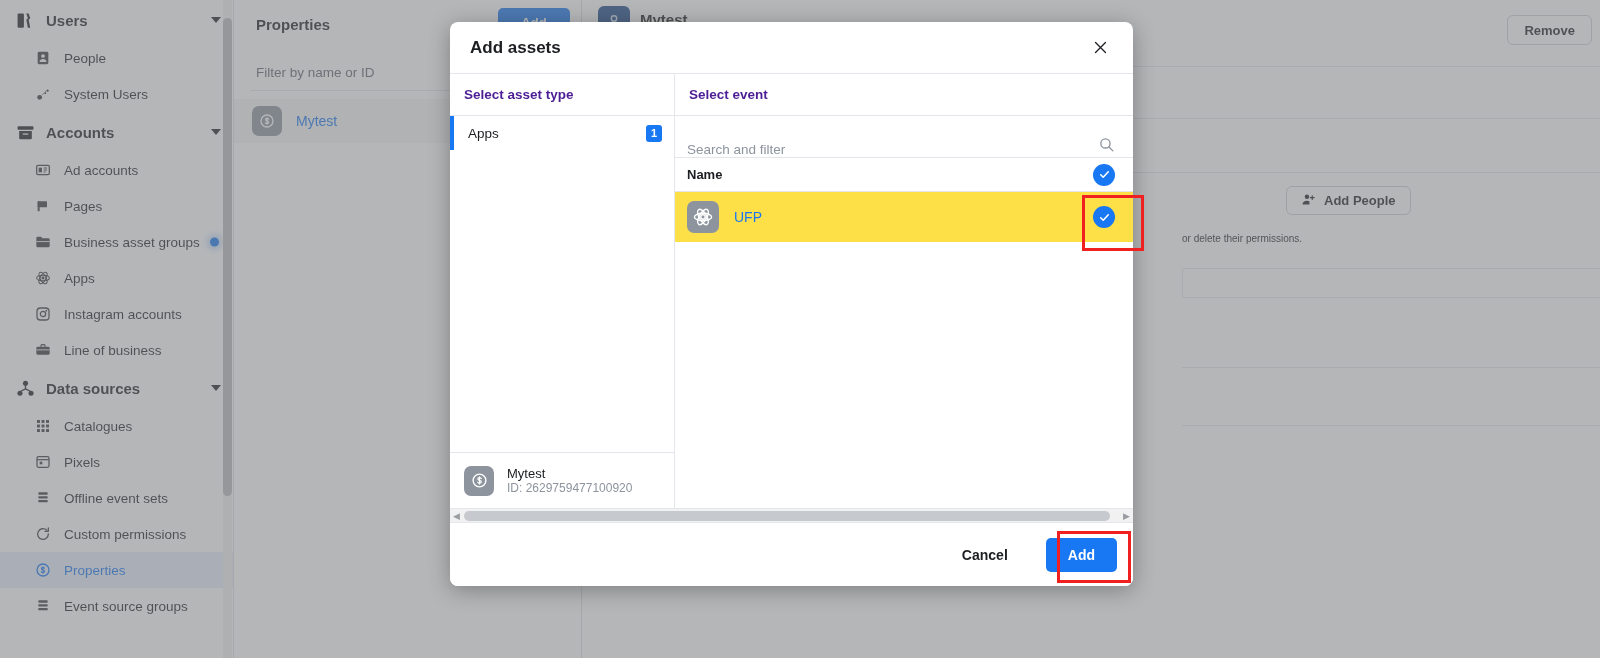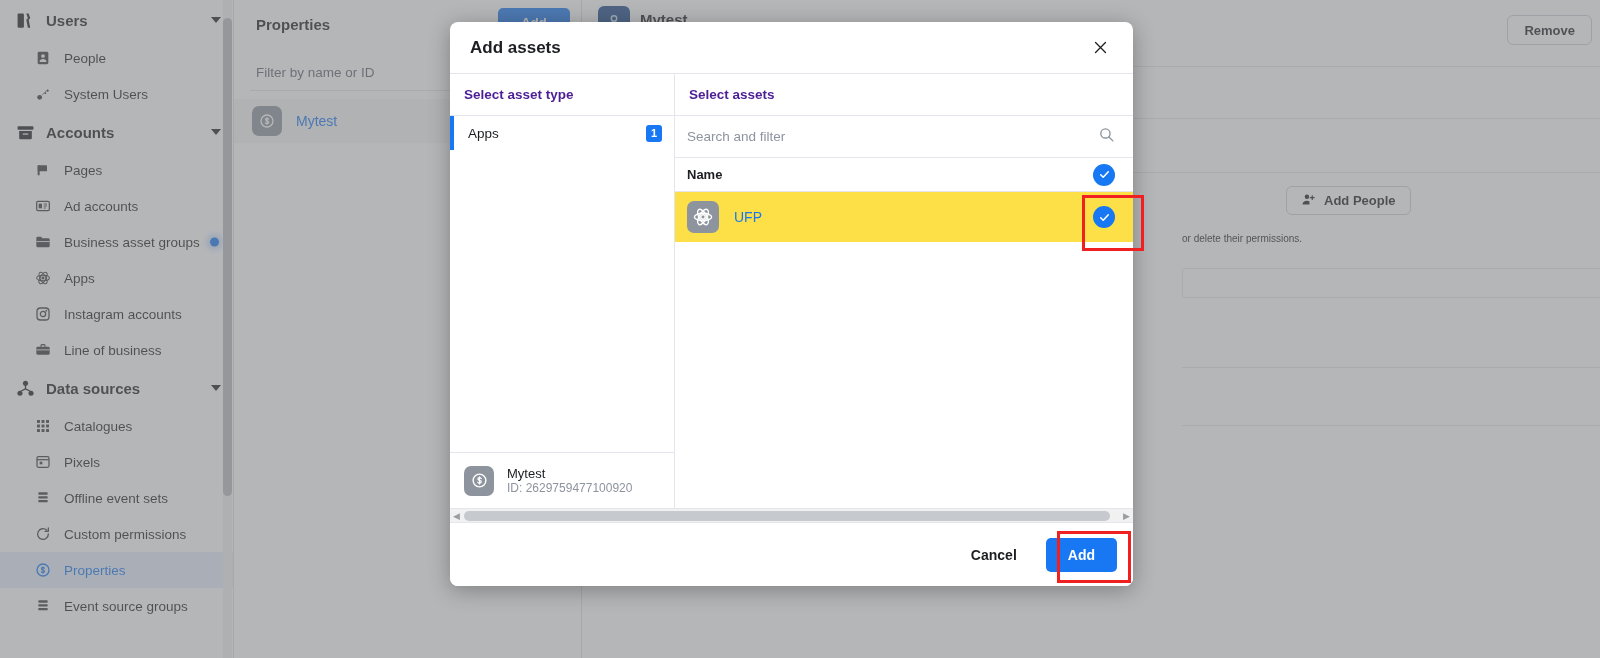--- a/index.html
+++ b/index.html
@@ -177,21 +177,21 @@
   .pane-left-foot {
     position: absolute; left: 0; right: 0; bottom: 0; height: 56px;
     border-top: 1px solid #e4e6eb; display: flex; align-items: center;
     padding-left: 14px; background: #ffffff;
   }
   .foot-meta { margin-left: 13px; min-width: 0; }
   .foot-name { font-size: 13px; color: #1c1e21; }
   .foot-id { font-size: 12px; color: #8d949e; white-space: nowrap; }
 
   .search-row {
-    height: 42px; flex-shrink: 0; display: flex; align-items: center;
+    height: 42px; flex-shrink: 0; display: flex; align-items: flex-end;
     padding: 0 18px 0 12px; border-bottom: 1px solid #e4e6eb;
   }
   .search-input {
     flex: 1; border: none; outline: none; font-family: inherit;
     font-size: 13.5px; color: #1c1e21; background: transparent;
   }
   .search-input::placeholder { color: #8d949e; }
   .list-head {
     height: 34px; flex-shrink: 0; display: flex; align-items: center;
     padding: 0 18px 0 12px; border-bottom: 1px solid #e4e6eb;
@@ -222,21 +222,21 @@
   }
   .hscroll .arrow-l { position: absolute; left: 3px; color: #9a9da1; font-size: 9px; }
   .hscroll .arrow-r { position: absolute; right: 3px; color: #9a9da1; font-size: 9px; }
   .hthumb {
     position: absolute; left: 14px; width: 646px; height: 10px;
     background: #c6c9cd; border-radius: 5px;
   }
 
   .modal-foot {
     height: 64px; flex-shrink: 0; display: flex; align-items: center;
-    justify-content: flex-end; gap: 11px; padding: 0 16px;
+    justify-content: flex-end; gap: 20px; padding: 0 16px;
     border-top: 1px solid #e4e6eb; background: #ffffff;
   }
   .btn-cancel {
     height: 32px; padding: 0 18px; background: #ffffff; border: none;
     border-radius: 6px; font-family: inherit; font-size: 14px;
     font-weight: 700; color: #1c1e21; cursor: pointer;
   }
   .btn-add {
     height: 34px; padding: 0 22px; font-size: 14px; cursor: pointer;
   }
@@ -290,36 +290,36 @@
               <rect x="2" y="4" width="20" height="4.5" rx="1"></rect>
               <path d="M4 10h16v9a1.5 1.5 0 01-1.5 1.5h-13A1.5 1.5 0 014 19z"></path>
               <rect x="8.5" y="13" width="7" height="2" fill="#c8cacd"></rect>
             </svg>
           </span>
           <span class="glabel">Accounts</span>
           <span class="caret"></span>
         </div>
         <div class="nav-item">
           <span class="nicon">
-            <svg width="16" height="16" viewBox="0 0 24 24" fill="currentColor">
-              <rect x="4" y="5" width="14" height="9" rx="1"></rect>
-              <rect x="4" y="5" width="3" height="15" rx="1"></rect>
-            </svg>
-          </span>
-          <span class="nlabel">Pages</span>
-        </div>
-        <div class="nav-item">
-          <span class="nicon">
             <svg width="16" height="16" viewBox="0 0 24 24" fill="none">
               <rect x="2.5" y="5" width="19" height="14" rx="2" stroke="currentColor" stroke-width="1.9"></rect>
               <rect x="5.5" y="8.5" width="5" height="7" fill="currentColor"></rect>
               <path d="M13 9h5M13 12h5M13 15h3" stroke="currentColor" stroke-width="1.5"></path>
             </svg>
           </span>
           <span class="nlabel">Ad accounts</span>
+        </div>
+        <div class="nav-item">
+          <span class="nicon">
+            <svg width="16" height="16" viewBox="0 0 24 24" fill="currentColor">
+              <rect x="4" y="5" width="14" height="9" rx="1"></rect>
+              <rect x="4" y="5" width="3" height="15" rx="1"></rect>
+            </svg>
+          </span>
+          <span class="nlabel">Pages</span>
         </div>
         <div class="nav-item">
           <span class="nicon">
             <svg width="16" height="16" viewBox="0 0 24 24" fill="currentColor">
               <path d="M2 6a2 2 0 012-2h5l2 2.2h9a2 2 0 012 2V18a2 2 0 01-2 2H4a2 2 0 01-2-2z"></path>
               <rect x="2" y="10.5" width="20" height="1.6" fill="#d9dbdf"></rect>
             </svg>
           </span>
           <span class="nlabel">Business asset groups</span>
           <span class="dot-badge"></span>
@@ -520,21 +520,21 @@
             </svg>
           </span>
           <div class="foot-meta">
             <div class="foot-name">Mytest</div>
             <div class="foot-id">ID: 2629759477100920</div>
           </div>
         </div>
       </div>
 
       <div class="pane-right">
-        <div class="pane-head">Select assets</div>
+        <div class="pane-head">Select event</div>
 
         <div class="search-row">
           <input class="search-input" type="text" placeholder="Search and filter" style="">
           <span>
             <svg width="17" height="17" viewBox="0 0 24 24" fill="none">
               <circle cx="10.5" cy="10.5" r="6.5" stroke="#8d949e" stroke-width="1.9"></circle>
               <path d="M15.4 15.4L21 21" stroke="#8d949e" stroke-width="1.9" stroke-linecap="round"></path>
             </svg>
           </span>
         </div>

